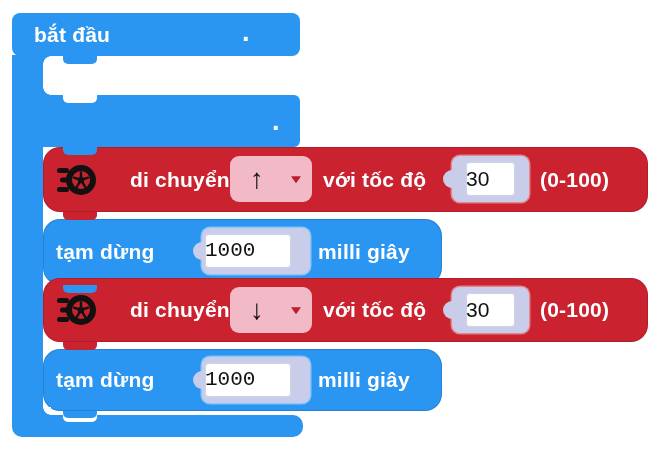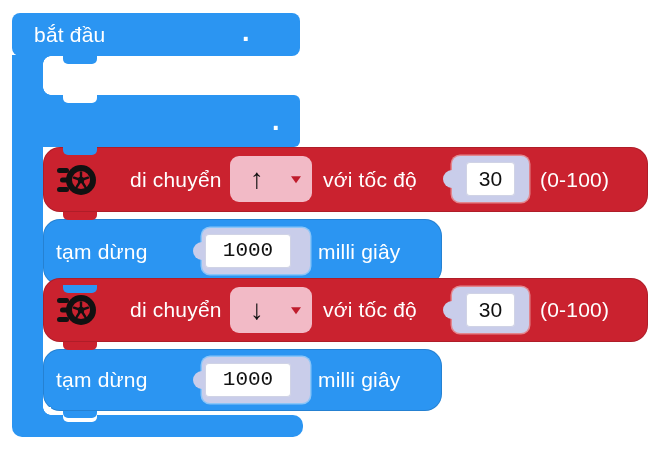--- a/index.html
+++ b/index.html
@@ -6,21 +6,21 @@
   #canvas{
     position:relative;width:670px;height:453px;background:#ffffff;overflow:hidden;
     font-family:"Liberation Sans", sans-serif;
     filter:drop-shadow(0 2px 1.5px rgba(0,0,0,.18));
   }
   .abs{position:absolute;}
   .blue{background:#2b95f2;}
   .red{background:#ca222f;}
   .lbl{
     position:absolute;top:50%;transform:translateY(-50%);
-    color:#ffffff;font-size:21px;font-weight:400;white-space:nowrap;letter-spacing:.2px;
+    color:#ffffff;font-size:21px;font-weight:700;white-space:nowrap;letter-spacing:.2px;
   }
   .dot-text{
     position:absolute;color:#ffffff;font-size:27px;font-weight:700;line-height:27px;width:10px;
   }
   
   #bar-start{left:12px;top:13px;width:288px;height:43px;border-radius:8px;}
   
   .nub{
     position:absolute;width:34px;height:8px;border-radius:0 0 5px 5px;
     background:inherit;z-index:3;
@@ -58,21 +58,21 @@
     border-top:7px solid #bf1c2c;
   }
   .socket{position:absolute;top:9px;height:46px;background:#c9cdea;border-radius:8px;
     box-shadow:0 0 0 1.5px rgba(255,255,255,.45);}
   .socket .knob{
     position:absolute;left:-9px;top:50%;transform:translateY(-50%);
     width:18px;height:18px;border-radius:50%;background:#c9cdea;
   }
   .socket .field{
     position:absolute;top:6px;height:34px;background:#ffffff;border-radius:4px;
-    color:#111111;font-size:21px;font-weight:500;text-align:center;line-height:34px;
+    color:#111111;font-size:21px;font-weight:500;text-align:left;line-height:34px;
     box-shadow:inset 0 0 0 1px rgba(120,128,180,.35);
   }
   .socket-sm{left:409px;width:77px;}
   .socket-sm .field{left:14px;width:49px;}
   .socket-lg{left:159px;width:108px;}
   .socket-lg .field{left:3px;width:86px;font-family:Liberation Mono, monospace;}
 </style>
 </head>
 <body>
 

